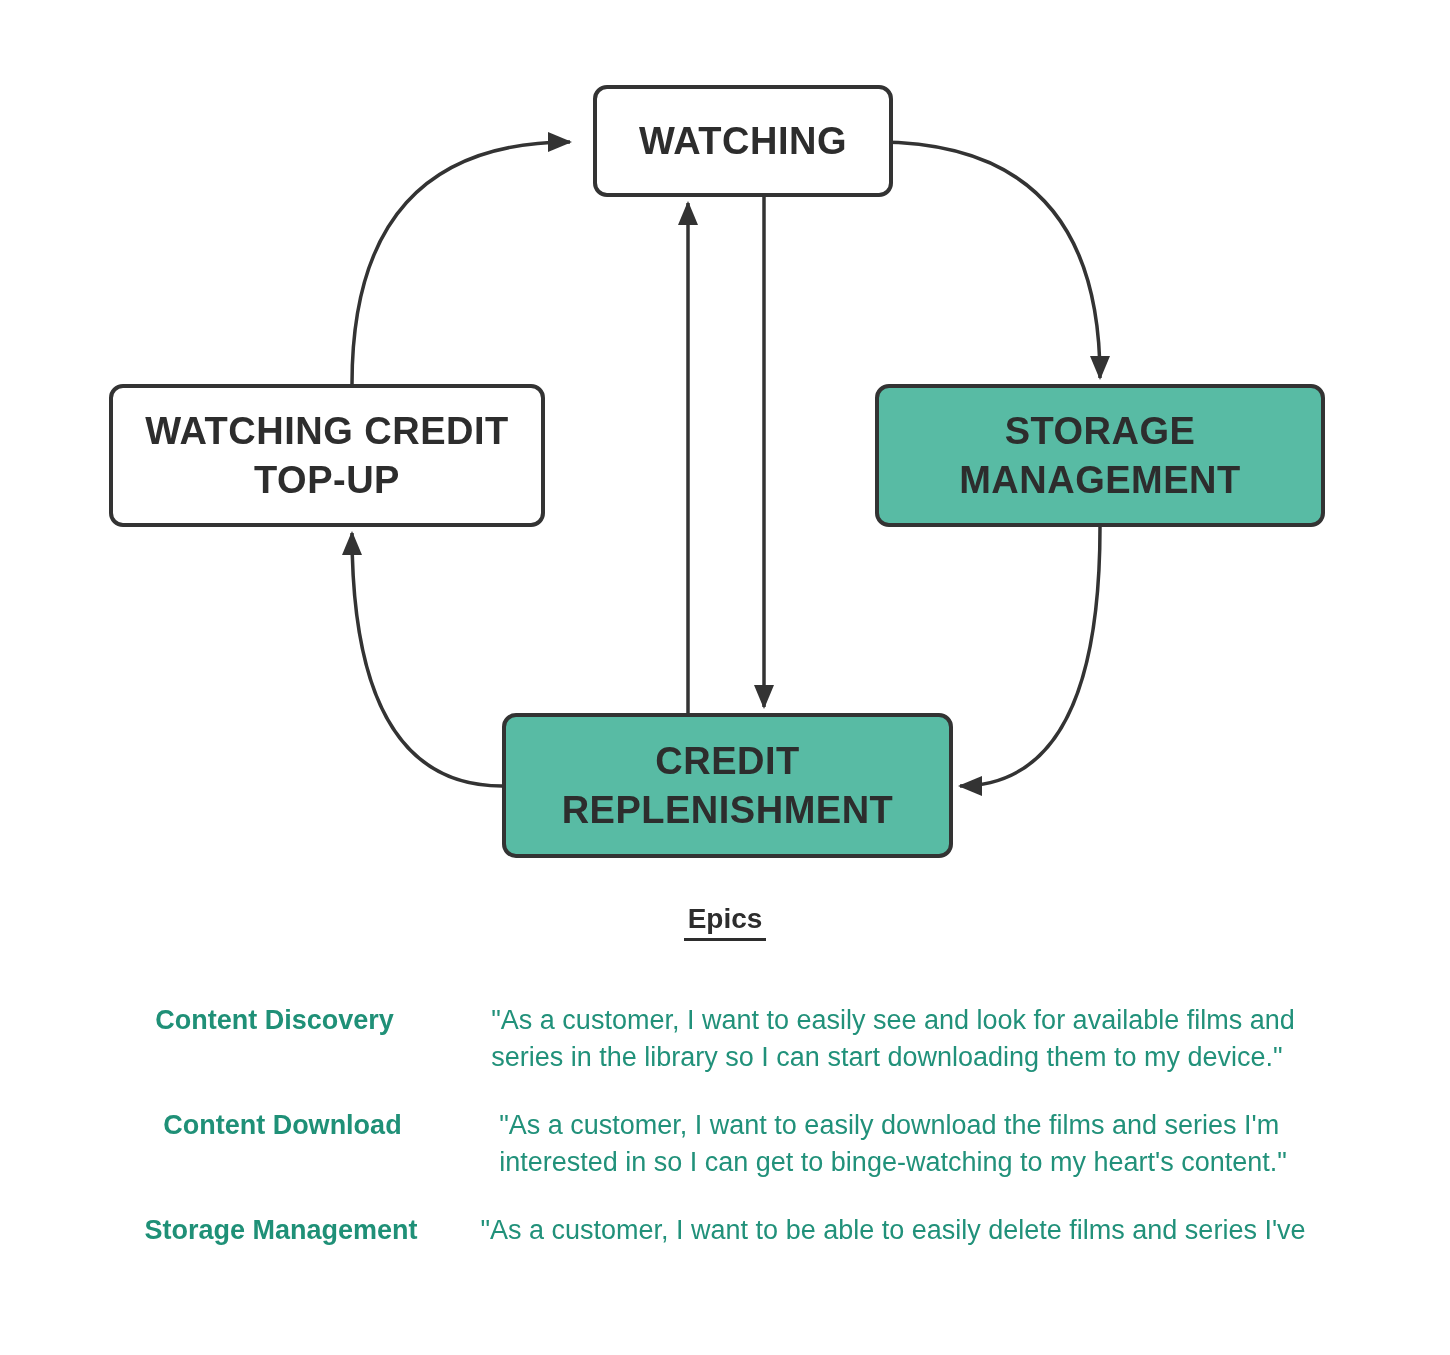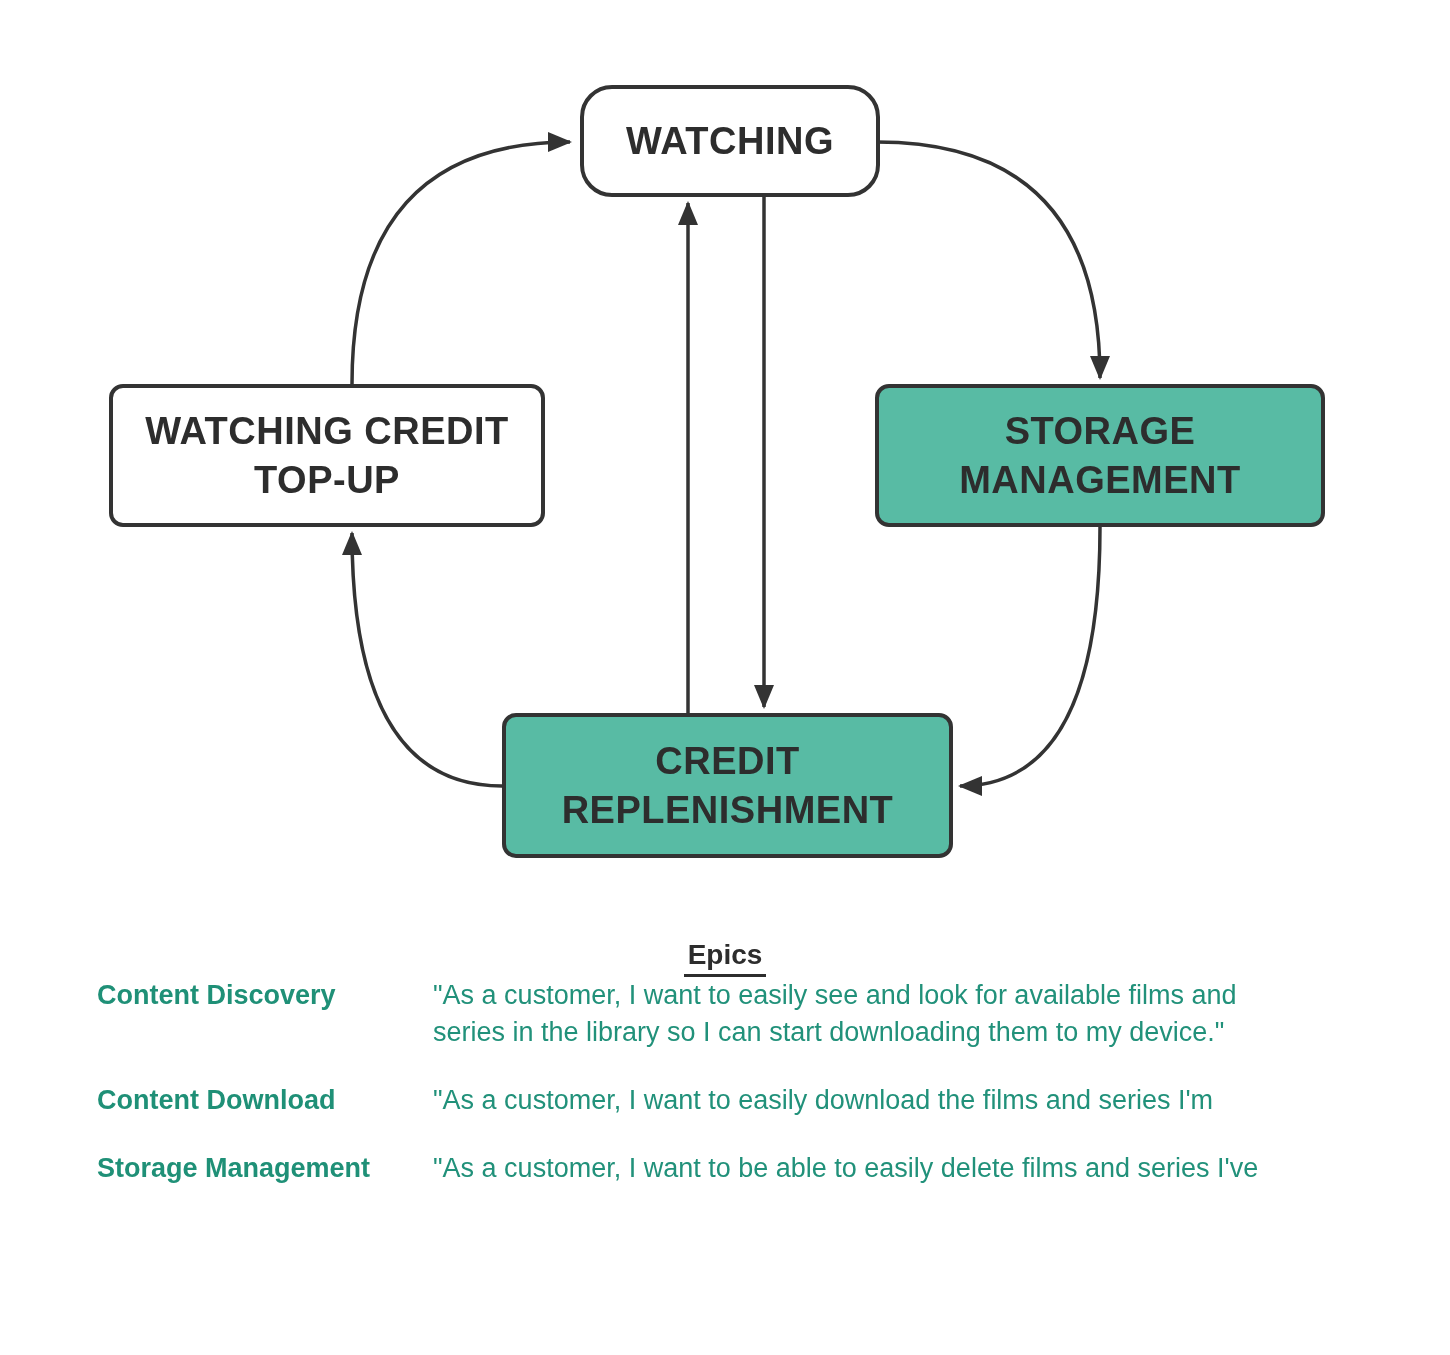--- a/index.html
+++ b/index.html
@@ -28,47 +28,47 @@
     justify-content: center;
     text-align: center;
     font-weight: bold;
     font-size: 38px;
     line-height: 1.28;
     color: #2d2d2d;
     letter-spacing: 0.5px;
     padding: 0 10px;
   }
   .node.teal { background: #58BBA4; }
-  .node-watching   { left: 580px; top: 85px;  width: 300px; height: 112px; border-radius: 32px; }
+  .node-watching   { left: 593px; top: 85px;  width: 300px; height: 112px; }
   .node-storage    { left: 875px; top: 384px; width: 450px; height: 143px; }
   .node-credit     { left: 109px; top: 384px; width: 436px; height: 143px; }
   .node-replenish  { left: 502px; top: 713px; width: 451px; height: 145px; }
 
   .epics-title-wrap {
     position: absolute;
     left: 0; top: 903px;
     width: 1450px;
     text-align: center;
-    margin-top: 36px;
   }
   .epics-title {
     display: inline-block;
     font-size: 28px;
     font-weight: bold;
     color: #2d2d2d;
     border-bottom: 3px solid #2d2d2d;
     padding: 0 4px 3px 4px;
   }
   .epics-list {
     position: absolute;
-    left: 97px; top: 977px;
+    left: 97px; top: 1002px;
     width: 1256px;
     display: flex;
     flex-direction: column;
     gap: 31px;
+    align-items: center;
   }
   .epic-row { display: flex; align-items: flex-start; }
   .epic-name {
     width: 336px;
     flex: 0 0 336px;
     font-size: 27px;
     font-weight: bold;
     line-height: 37px;
     color: #1F9077;
   }
@@ -125,20 +125,21 @@
       <div class="epic-quote">
         <span class="epic-line">"As a customer, I want to easily see and look for available films and</span>
         <span class="epic-line">series in the library so I can start downloading them to my device."</span>
       </div>
     </div>
 
     <div class="epic-row">
       <div class="epic-name">Content Download</div>
       <div class="epic-quote">
         <span class="epic-line">"As a customer, I want to easily download the films and series I'm</span>
+        <span class="epic-line">interested in so I can get to binge-watching to my heart's content."</span>
       </div>
     </div>
 
     <div class="epic-row">
       <div class="epic-name">Storage Management</div>
       <div class="epic-quote">
         <span class="epic-line">"As a customer, I want to be able to easily delete films and series I've</span>
       </div>
     </div>
 

